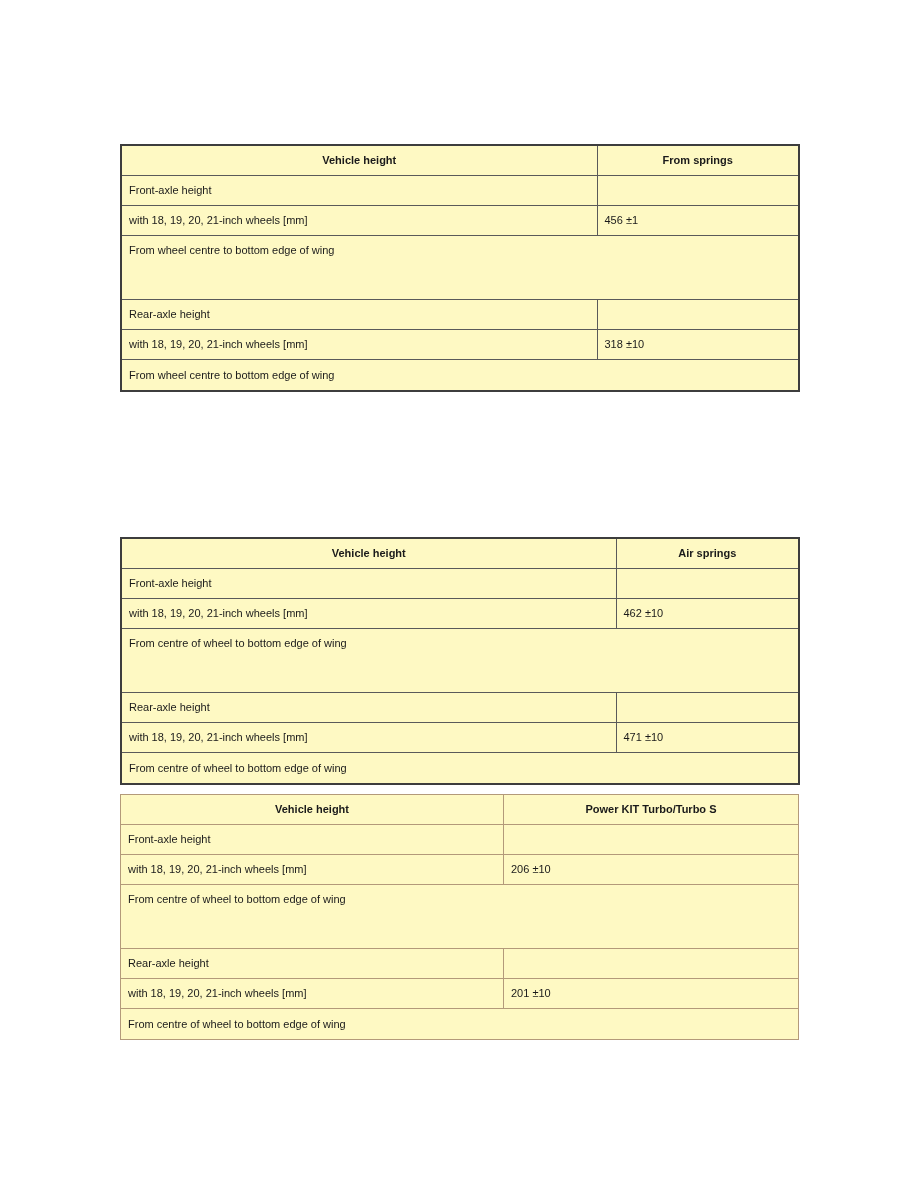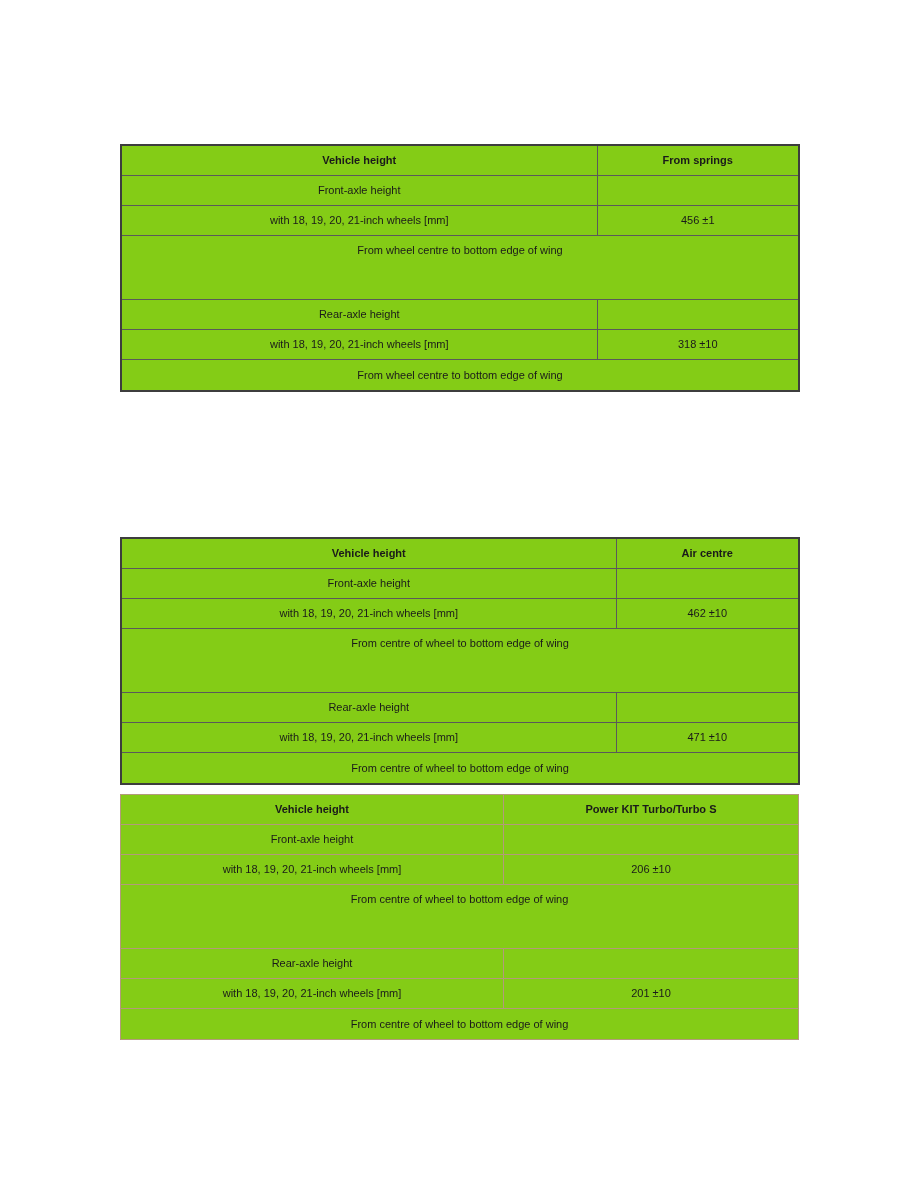--- a/index.html
+++ b/index.html
@@ -11,41 +11,41 @@
     position: relative;
     width: 918px;
     height: 1188px;
     font-family: "Liberation Sans", sans-serif;
     color: #1a1a1a;
   }
   .spec-table {
     position: absolute;
     border-collapse: collapse;
     table-layout: fixed;
-    background: #84cc16;
+    background: #fef9c3;
     padding-left: 16px;
   }
   .spec-table th,
   .spec-table td {
     font-size: 11px;
     line-height: 13px;
     padding: 0 7px;
     overflow: hidden;
     white-space: nowrap;
   }
   .spec-table th {
     font-weight: bold;
     text-align: center;
     height: 29px;
     vertical-align: middle;
   }
   .spec-table td {
     height: 29px;
     vertical-align: middle;
-    text-align: center;
+    text-align: left;
     font-weight: normal;
   }
   .spec-table td.tall {
     height: 55px;
     vertical-align: top;
     padding-top: 8px;
   }
   .spec-table td.last-span {
     height: 30px;
   }
@@ -122,21 +122,21 @@
 </table>
 
 <table class="spec-table dark-frame t2">
   <colgroup>
       <col class="c1">
       <col class="c2">
     </colgroup>
   <thead>
     <tr>
       <th>Vehicle height</th>
-      <th>Air centre</th>
+      <th>Air springs</th>
     </tr>
   </thead>
   <tbody>
     <tr>
       <td>Front-axle height</td>
       <td></td>
     </tr>
     <tr>
       <td>with 18, 19, 20, 21-inch wheels [mm]</td>
       <td>462 ±10</td>

